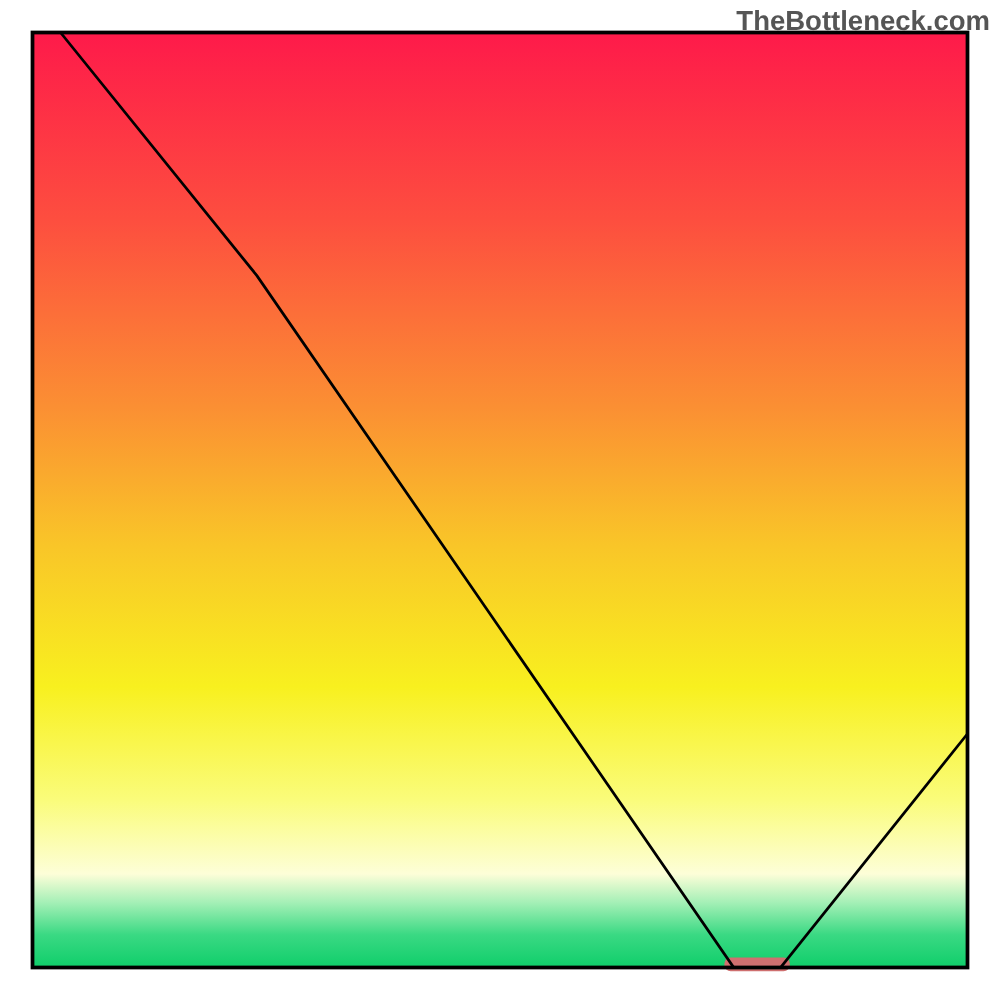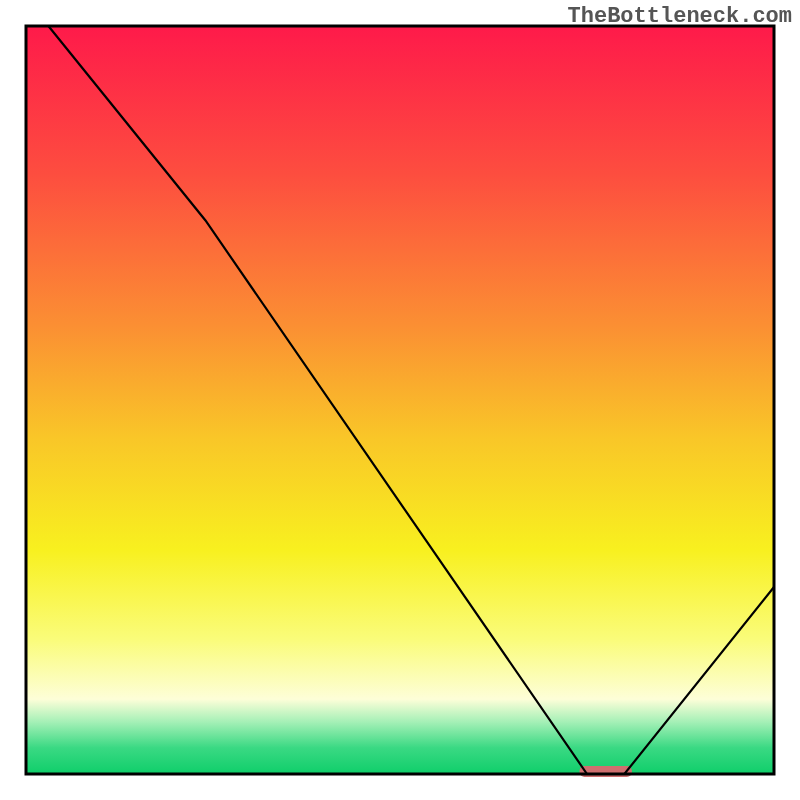--- a/index.html
+++ b/index.html
@@ -7,21 +7,20 @@
     padding: 0;
     width: 800px;
     height: 800px;
     background: #ffffff;
     font-family: Arial, Helvetica, sans-serif;
   }
   .container {
     position: relative;
     width: 800px;
     height: 800px;
-    font-family: Liberation Mono, monospace;
   }
   .watermark {
     position: absolute;
     top: 4px;
     right: 8px;
     font-size: 22px;
     font-weight: 600;
     color: #555;
     z-index: 10;
   }

